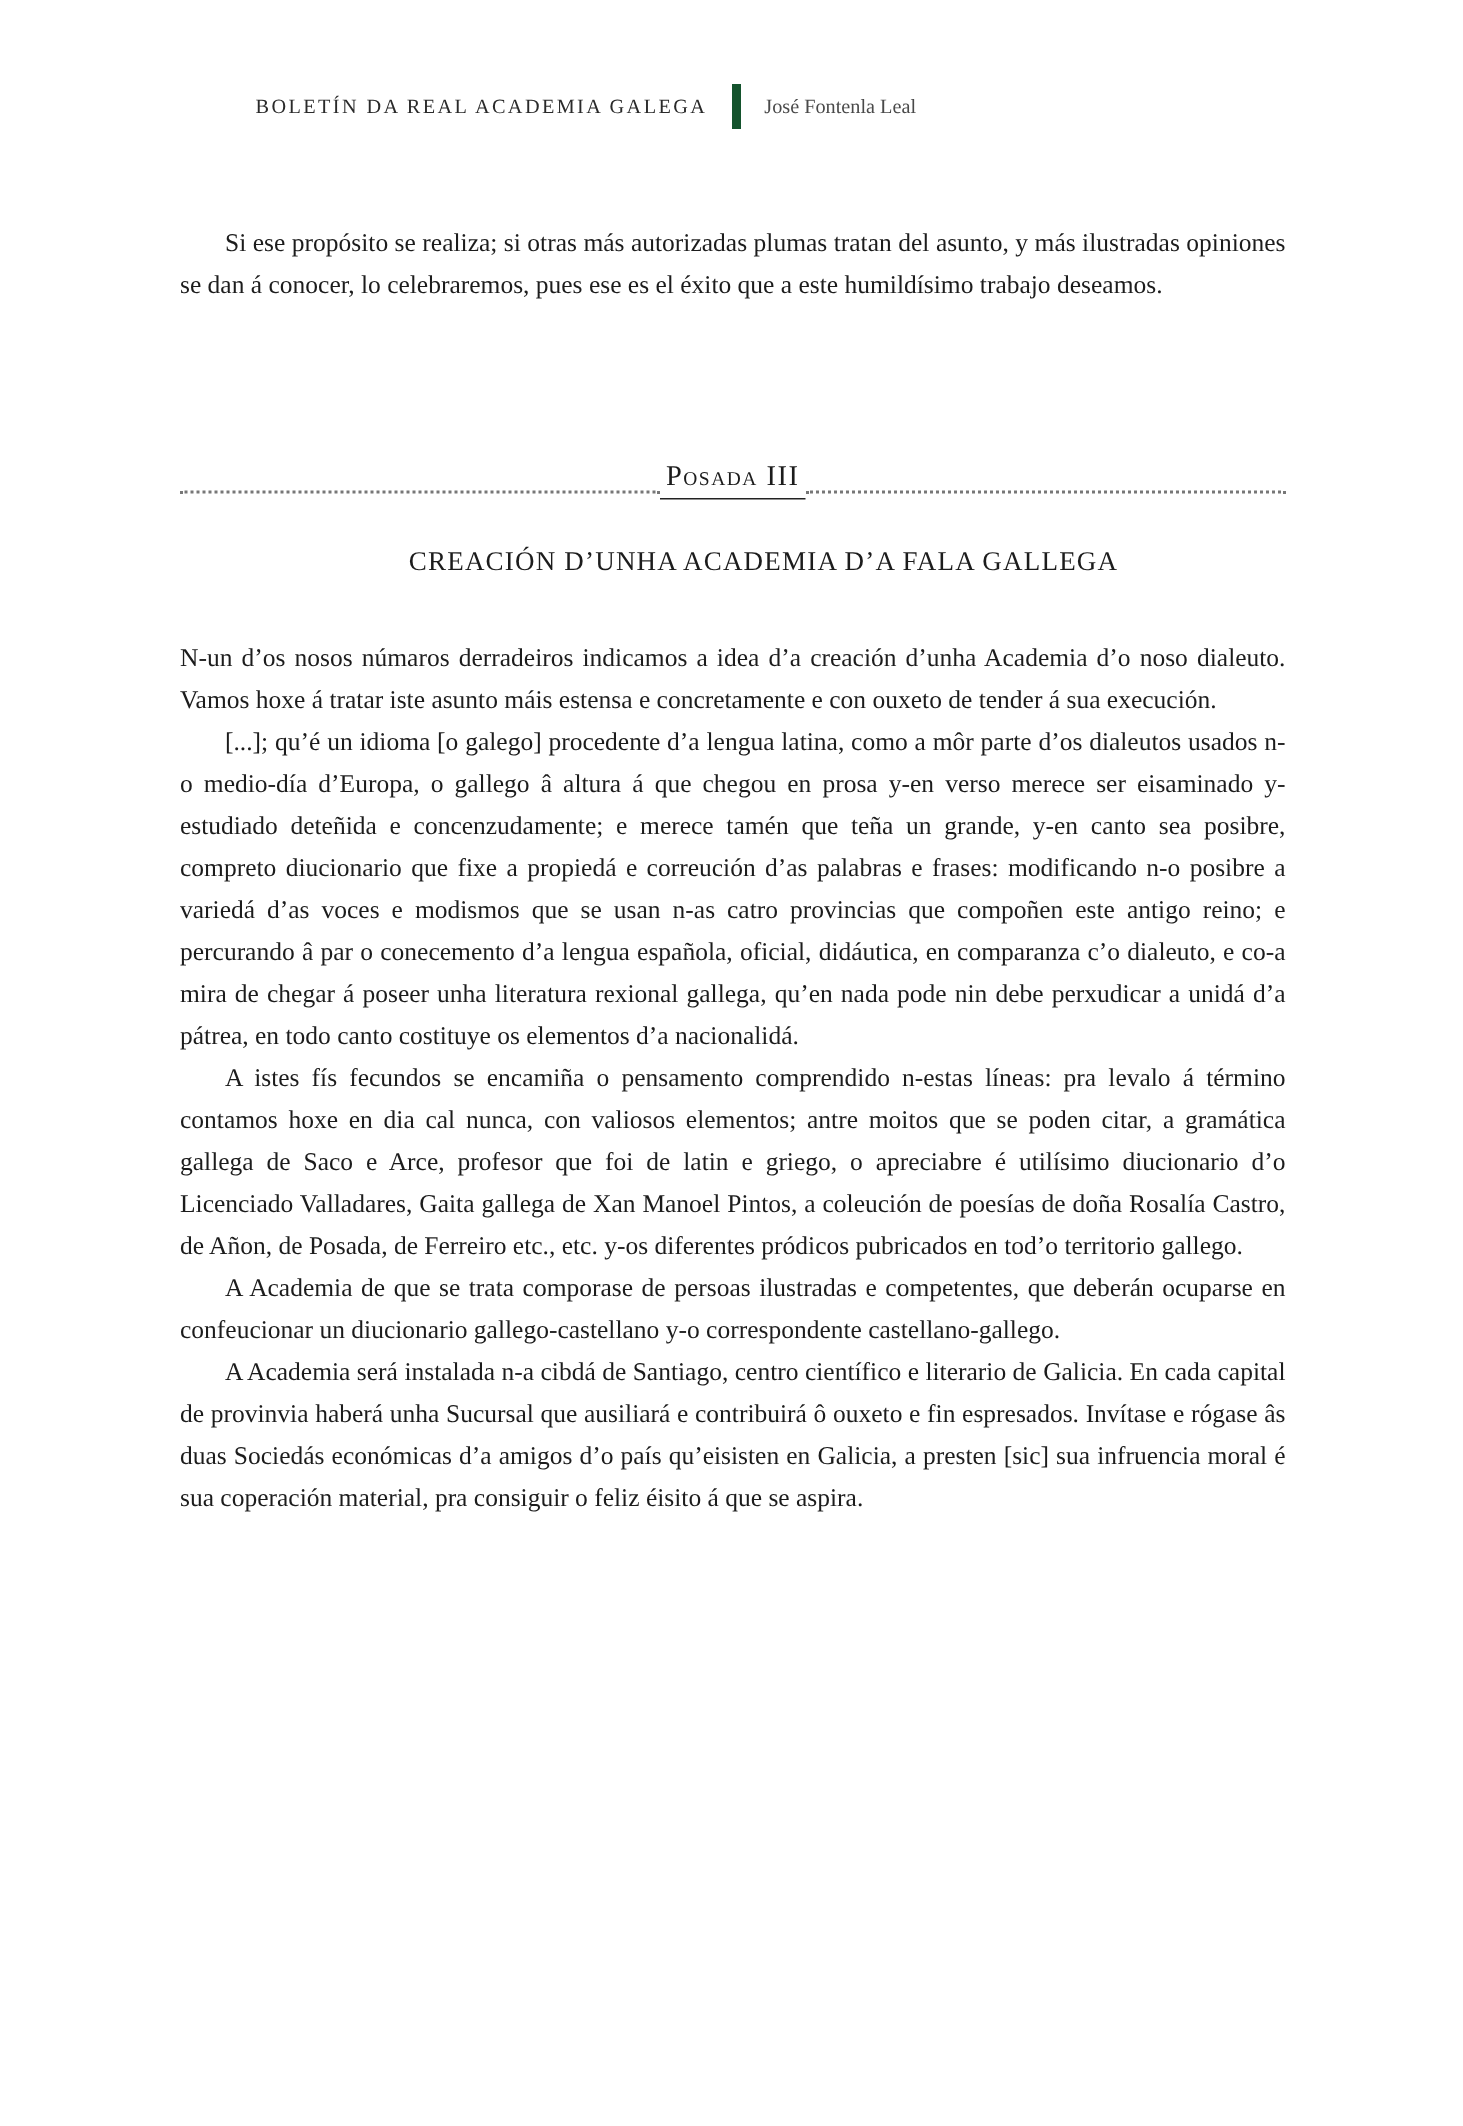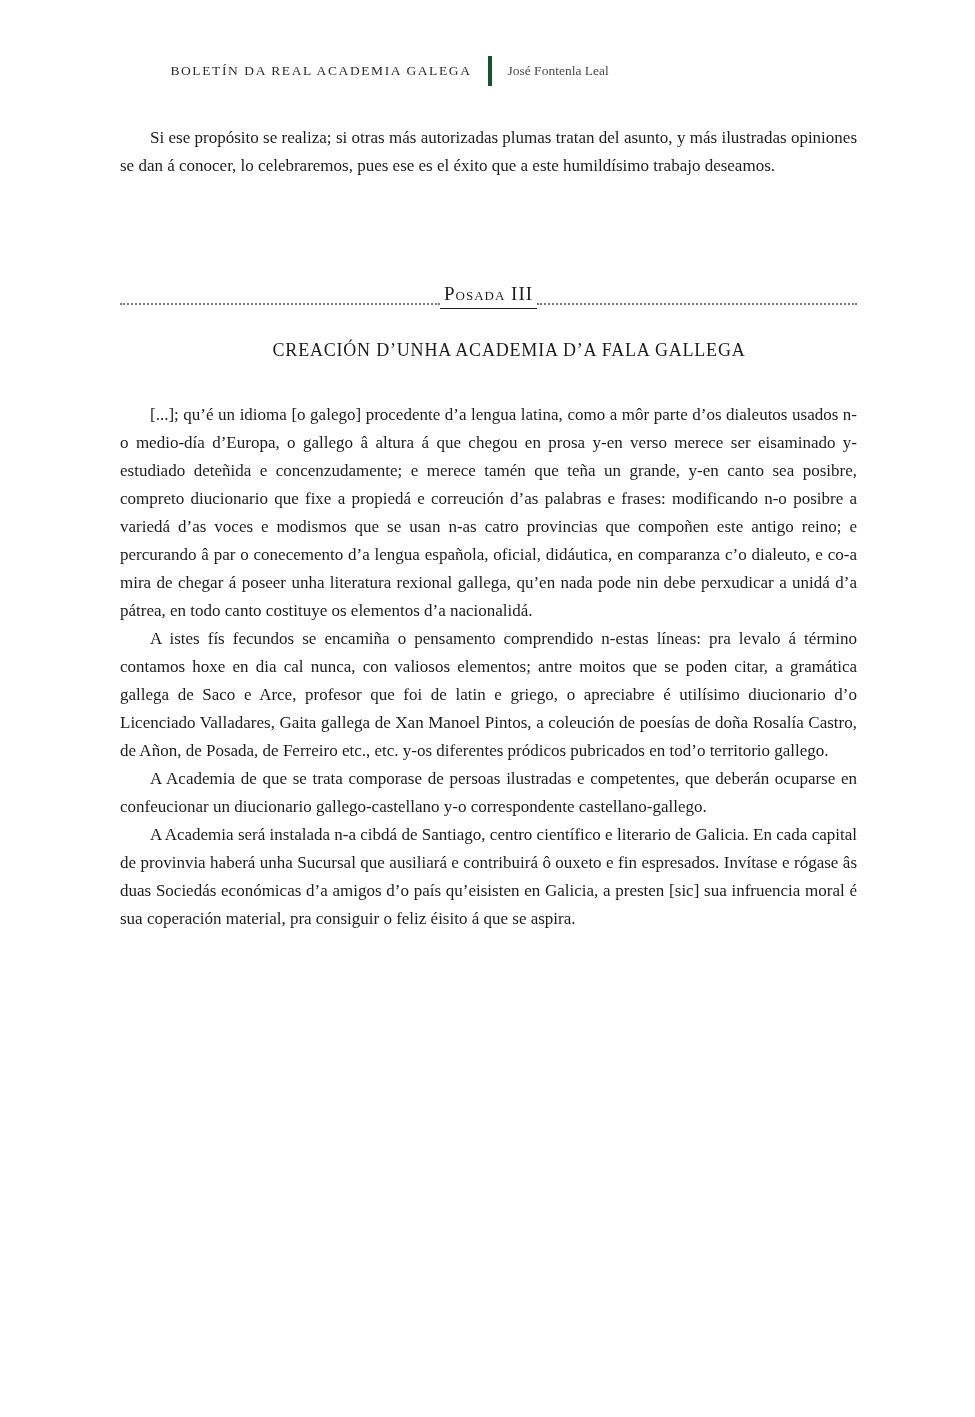--- a/index.html
+++ b/index.html
@@ -30,32 +30,32 @@
     justify-self: end;
     padding-right: 16px;
     font-size: 13.5px;
     letter-spacing: 1.6px;
     color: #2a2a2a;
     white-space: nowrap;
   }
   .article-author {
     justify-self: start;
     padding-left: 16px;
-    border-left: 4px solid #14532d;
+    border-left: 6px solid #14532d;
     line-height: 30px;
     font-size: 13.5px;
     color: #4a4a4a;
     white-space: nowrap;
     text-align: center;
   }
 
   
   .main {
     position: absolute;
-    top: 124px;
+    top: 148px;
     left: 120px;
     width: 737px;
     font-size: 17px;
     line-height: 28px;
     text-align: justify;
   }
   .intro-para { text-indent: 30px; }
   .signature { margin-top: 24px; text-align: left; }
 
   .annex-heading {
@@ -138,20 +138,21 @@
 
     <div class="annex-heading">
       <span class="dotted-line"></span>
       <span class="annex-label">Posada III</span>
       <span class="dotted-line"></span>
     </div>
 
     <h1 class="annex-title">CREACIÓN D’UNHA ACADEMIA D’A FALA GALLEGA</h1>
 
     <div class="annex-body">
+      <p>N-un d’os nosos númaros derradeiros indicamos a idea d’a creación d’unha Academia d’o noso dialeuto. Vamos hoxe á tratar iste asunto máis estensa e concretamente e con ouxeto de tender á sua execución.</p>
       <p class="indent">[...]; qu’é un idioma [o galego] procedente d’a lengua latina, como a môr parte d’os dialeutos usados n-o medio-día d’Europa, o gallego â altura á que chegou en prosa y-en verso merece ser eisaminado y-estudiado deteñida e concenzudamente; e merece tamén que teña un grande, y-en canto sea posibre, compreto diucionario que fixe a propiedá e correución d’as palabras e frases: modificando n-o posibre a variedá d’as voces e modismos que se usan n-as catro provincias que compoñen este antigo reino; e percurando â par o conecemento d’a lengua española, oficial, didáutica, en comparanza c’o dialeuto, e co-a mira de chegar á poseer unha literatura rexional gallega, qu’en nada pode nin debe perxudicar a unidá d’a pátrea, en todo canto costituye os elementos d’a nacionalidá.</p>
       <p class="indent">A istes fís fecundos se encamiña o pensamento comprendido n-estas líneas: pra levalo á término contamos hoxe en dia cal nunca, con valiosos elementos; antre moitos que se poden citar, a gramática gallega de Saco e Arce, profesor que foi de latin e griego, o apreciabre é utilísimo diucionario d’o Licenciado Valladares, Gaita gallega de Xan Manoel Pintos, a coleución de poesías de doña Rosalía Castro, de Añon, de Posada, de Ferreiro etc., etc. y-os diferentes pródicos pubricados en tod’o territorio gallego.</p>
       <p class="indent">A Academia de que se trata comporase de persoas ilustradas e competentes, que deberán ocuparse en confeucionar un diucionario gallego-castellano y-o correspondente castellano-gallego.</p>
       <p class="indent">A Academia será instalada n-a cibdá de Santiago, centro científico e literario de Galicia. En cada capital de provinvia haberá unha Sucursal que ausiliará e contribuirá ô ouxeto e fin espresados. Invítase e rógase âs duas Sociedás económicas d’a amigos d’o país qu’eisisten en Galicia, a presten [sic] sua infruencia moral é sua coperación material, pra consiguir o feliz éisito á que se aspira.</p>
     </div>
 
   </main>
 
 
 </div>

